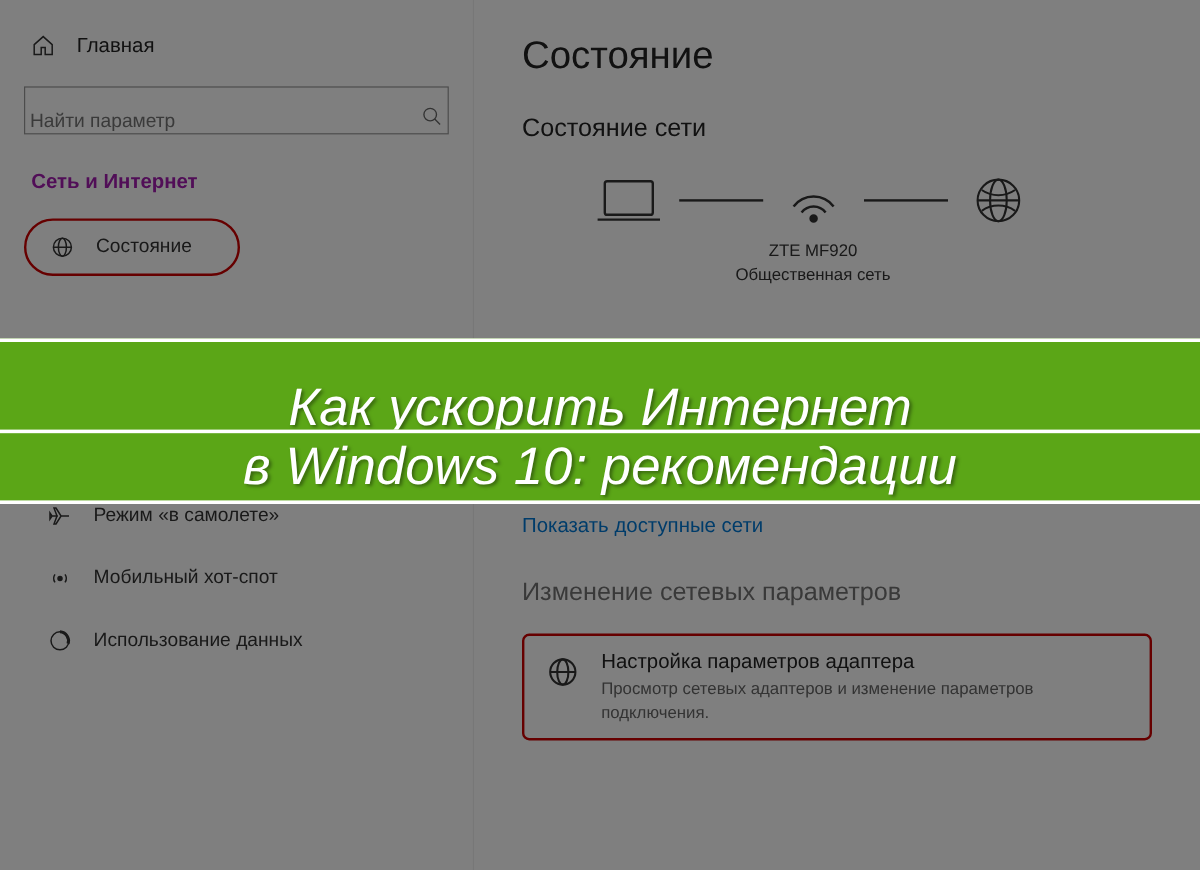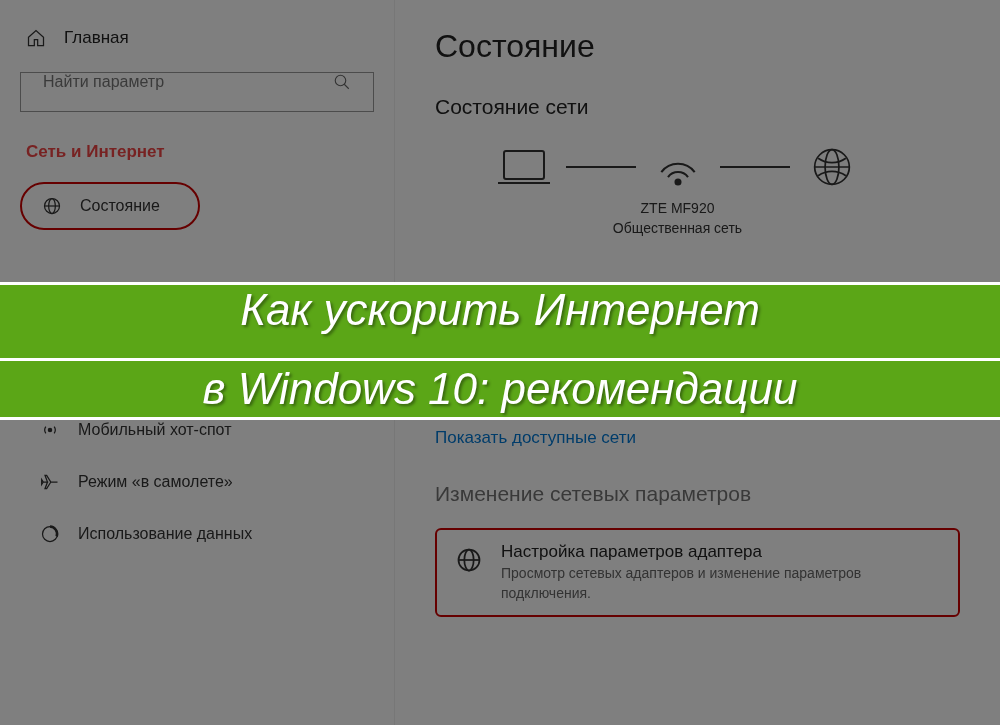--- a/index.html
+++ b/index.html
@@ -6,24 +6,24 @@
     body { width: 1000px; height: 725px; background: #fff; position: relative; overflow: hidden; }
     
     .dark-overlay { position: absolute; top: 0; left: 0; width: 100%; height: 100%; background: rgba(0,0,0,0.5); z-index: 5; pointer-events: none; }
     
     .container { display: flex; height: 100%; }
     
     .sidebar { width: 395px; padding: 28px 20px 20px 20px; border-right: 1px solid #eee; }
     .home-row { display: flex; align-items: center; gap: 18px; margin-bottom: 24px; padding-left: 6px; }
     .home-label { font-size: 17px; color: #222; }
     
-    .search-box { border: 1px solid #999; height: 40px; display: flex; align-items: flex-start; padding: 0 22px; margin-bottom: 30px; }
+    .search-box { border: 1px solid #999; height: 40px; display: flex; align-items: flex-end; padding: 0 4px; margin-bottom: 30px; }
     .search-input { flex: 1; border: none; outline: none; font-size: 16px; color: #666; background: transparent; }
     
-    .category-header { font-size: 17px; font-weight: 600; color: #ef4444; margin-bottom: 20px; padding-left: 6px; }
+    .category-header { font-size: 17px; font-weight: 600; color: #a21caf; margin-bottom: 20px; padding-left: 6px; }
     
     .nav-item { display: flex; align-items: center; gap: 18px; padding: 14px 20px; margin-bottom: 4px; font-size: 16px; color: #333; cursor: pointer; }
     .nav-item.highlighted { border: 2px solid #c00; border-radius: 28px; padding: 12px 20px; width: 180px; }
     .nav-icon { width: 20px; height: 20px; display: flex; align-items: center; justify-content: center; flex-shrink: 0; }
     
     .main { flex: 1; padding: 28px 40px; }
     .page-title { font-size: 32px; font-weight: 400; color: #222; margin-bottom: 30px; }
     .section-title { font-size: 21px; font-weight: 400; color: #222; margin-bottom: 24px; }
     
     .network-diagram { display: flex; align-items: center; justify-content: center; gap: 12px; margin-bottom: 8px; padding-right: 40px; }
@@ -35,21 +35,21 @@
     
     .section-title-2 { font-size: 21px; font-weight: 400; color: #737373; margin-top: 34px; margin-bottom: 22px; }
     
     .adapter-box { border: 2px solid #c00; border-radius: 6px; padding: 12px 18px; display: flex; gap: 18px; align-items: flex-start; }
     .adapter-icon { width: 28px; height: 28px; flex-shrink: 0; margin-top: 4px; }
     .adapter-title { font-size: 17px; color: #222; margin-bottom: 2px; }
     .adapter-desc { font-size: 14px; color: #666; line-height: 1.4; }
     
     
     .banner { position: absolute; left: 0; width: 100%; z-index: 10; }
-    .banner-1 { top: 282px; height: 86px; background: #5ba617; display: flex; align-items: flex-start; justify-content: center; border-top: 3px solid #fff; border-bottom: 3px solid #fff; }
+    .banner-1 { top: 282px; height: 86px; background: #5ba617; display: flex; align-items: flex-end; justify-content: center; border-top: 3px solid #fff; border-bottom: 3px solid #fff; }
     .banner-2 { top: 358px; height: 62px; background: #5ba617; display: flex; align-items: center; justify-content: center; border-top: 3px solid #fff; border-bottom: 3px solid #fff; }
     .banner-text { color: #fff; font-size: 44px; font-style: italic; font-weight: 500; text-shadow: 2px 2px 3px rgba(0,0,0,0.4); }
   </style>
 </head>
 <body>
 
 <div class="container">
   <div class="sidebar">
     <div class="home-row">
       <span class="nav-icon">
@@ -96,35 +96,35 @@
       </span>
       <span>Ethernet</span>
     </div>
 
     <div style="height:60px"></div>
 
 
     <div class="nav-item">
       <span class="nav-icon">
         <svg viewBox="0 0 24 24" width="20" height="20" fill="none" stroke="#333" stroke-width="1.5">
+            <path d="M21 12 L13 12 L8 4 L6 4 L9 12 L4 12 L2 9 L2 15 L4 12 L9 12 L6 20 L8 20 L13 12 Z"></path>
+          </svg>
+      </span>
+      <span>Режим «в самолете»</span>
+    </div>
+
+    <div class="nav-item">
+      <span class="nav-icon">
+        <svg viewBox="0 0 24 24" width="20" height="20" fill="none" stroke="#333" stroke-width="1.5">
             <circle cx="12" cy="12" r="2" fill="#333"></circle>
             <path d="M7 8 A 7 7 0 0 0 7 16"></path>
             <path d="M17 8 A 7 7 0 0 1 17 16"></path>
           </svg>
       </span>
       <span>Мобильный хот-спот</span>
-    </div>
-
-    <div class="nav-item">
-      <span class="nav-icon">
-        <svg viewBox="0 0 24 24" width="20" height="20" fill="none" stroke="#333" stroke-width="1.5">
-            <path d="M21 12 L13 12 L8 4 L6 4 L9 12 L4 12 L2 9 L2 15 L4 12 L9 12 L6 20 L8 20 L13 12 Z"></path>
-          </svg>
-      </span>
-      <span>Режим «в самолете»</span>
     </div>
 
     <div class="nav-item">
       <span class="nav-icon">
         <svg viewBox="0 0 24 24" width="20" height="20" fill="none" stroke="#333" stroke-width="1.5">
             <circle cx="12" cy="12" r="9"></circle>
             <path d="M12 3 A 9 9 0 0 1 20 15" stroke-width="3"></path>
           </svg>
       </span>
       <span>Использование данных</span>

